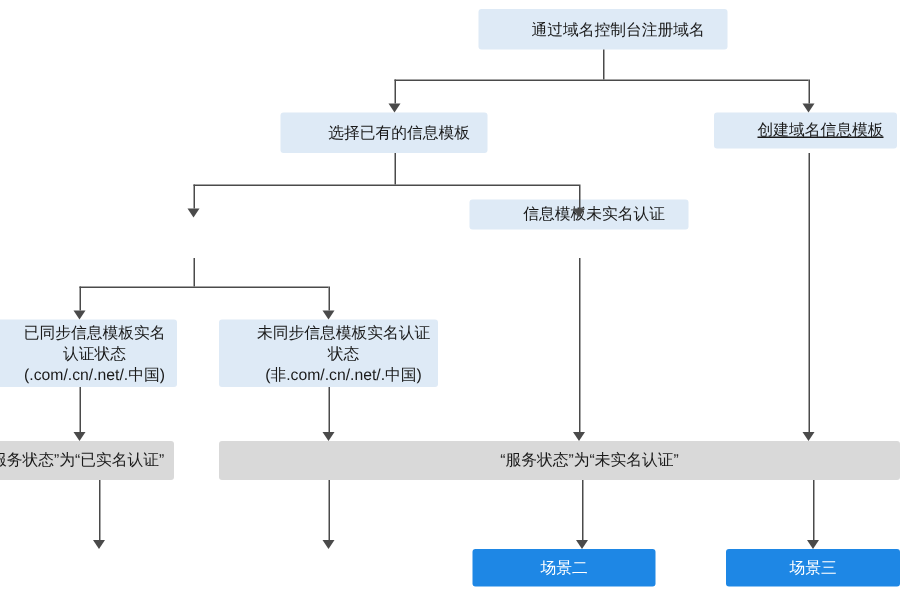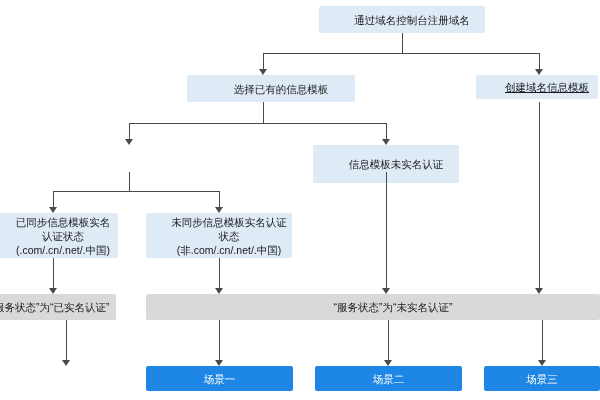--- a/index.html
+++ b/index.html
@@ -66,41 +66,40 @@
     border-top: 6px solid #4a4a4a;
   }
 </style>
 </head>
 <body>
 
 <div id="canvas">
 
   <div class="node light" style="left:319px; top:6px; width:166px; height:27px;">通过域名控制台注册域名</div>
 
-  <div class="node light" style="left:187px; top:75px; width:168px; height:27px;text-align:right;">选择已有的信息模板</div>
+  <div class="node light" style="left:187px; top:75px; width:138px; height:27px;text-align:right;">选择已有的信息模板</div>
 
   <div class="node light" style="left:476px; top:75px; width:122px; height:24px;text-decoration:underline;">创建域名信息模板</div>
 
 
-  <div class="node light" style="left:313px; top:145px; width:146px; height:38px;">信息模板未实名认证</div>
+  <div class="node light" style="left:313px; top:133px; width:146px; height:20px;">信息模板未实名认证</div>
 
   <div class="node light" style="left:-12px; top:213px; width:130px; height:45px;">已同步信息模板实名认证状态
 (.com/.cn/.net/.中国)</div>
 
   <div class="node light" style="left:146px; top:213px; width:146px; height:45px;">未同步信息模板实名认证状态
 (非.com/.cn/.net/.中国)</div>
 
   <div class="node grey" style="left:-16px; top:294px; width:132px; height:26px;">“服务状态”为“已实名认证”</div>
 
   <div class="node grey" style="left:146px; top:294px; width:454px; height:26px;padding-left:44px;">“服务状态”为“未实名认证”</div>
 
 
-  <div class="node blue" style="left:146px; top:366px; width:147px; height:25px;">场景一</div>
 
-  <div class="node blue" style="left:315px; top:366px; width:147px; height:25px;">场景二</div>
+  <div class="node blue" style="left:315px; top:366px; width:122px; height:25px;">场景二</div>
 
   <div class="node blue" style="left:484px; top:366px; width:116px; height:25px;">场景三</div>
 
   <div class="line v" style="left:402px; top:33px; height:20px;"></div>
   <div class="line h" style="left:263px; top:53px; width:276px;"></div>
   <div class="line v" style="left:263px; top:53px; height:16px;"></div>
   <div class="arrow" style="left:259px; top:69px;"></div>
   <div class="line v" style="left:539px; top:53px; height:16px;"></div>
   <div class="arrow" style="left:535px; top:69px;"></div>
 

